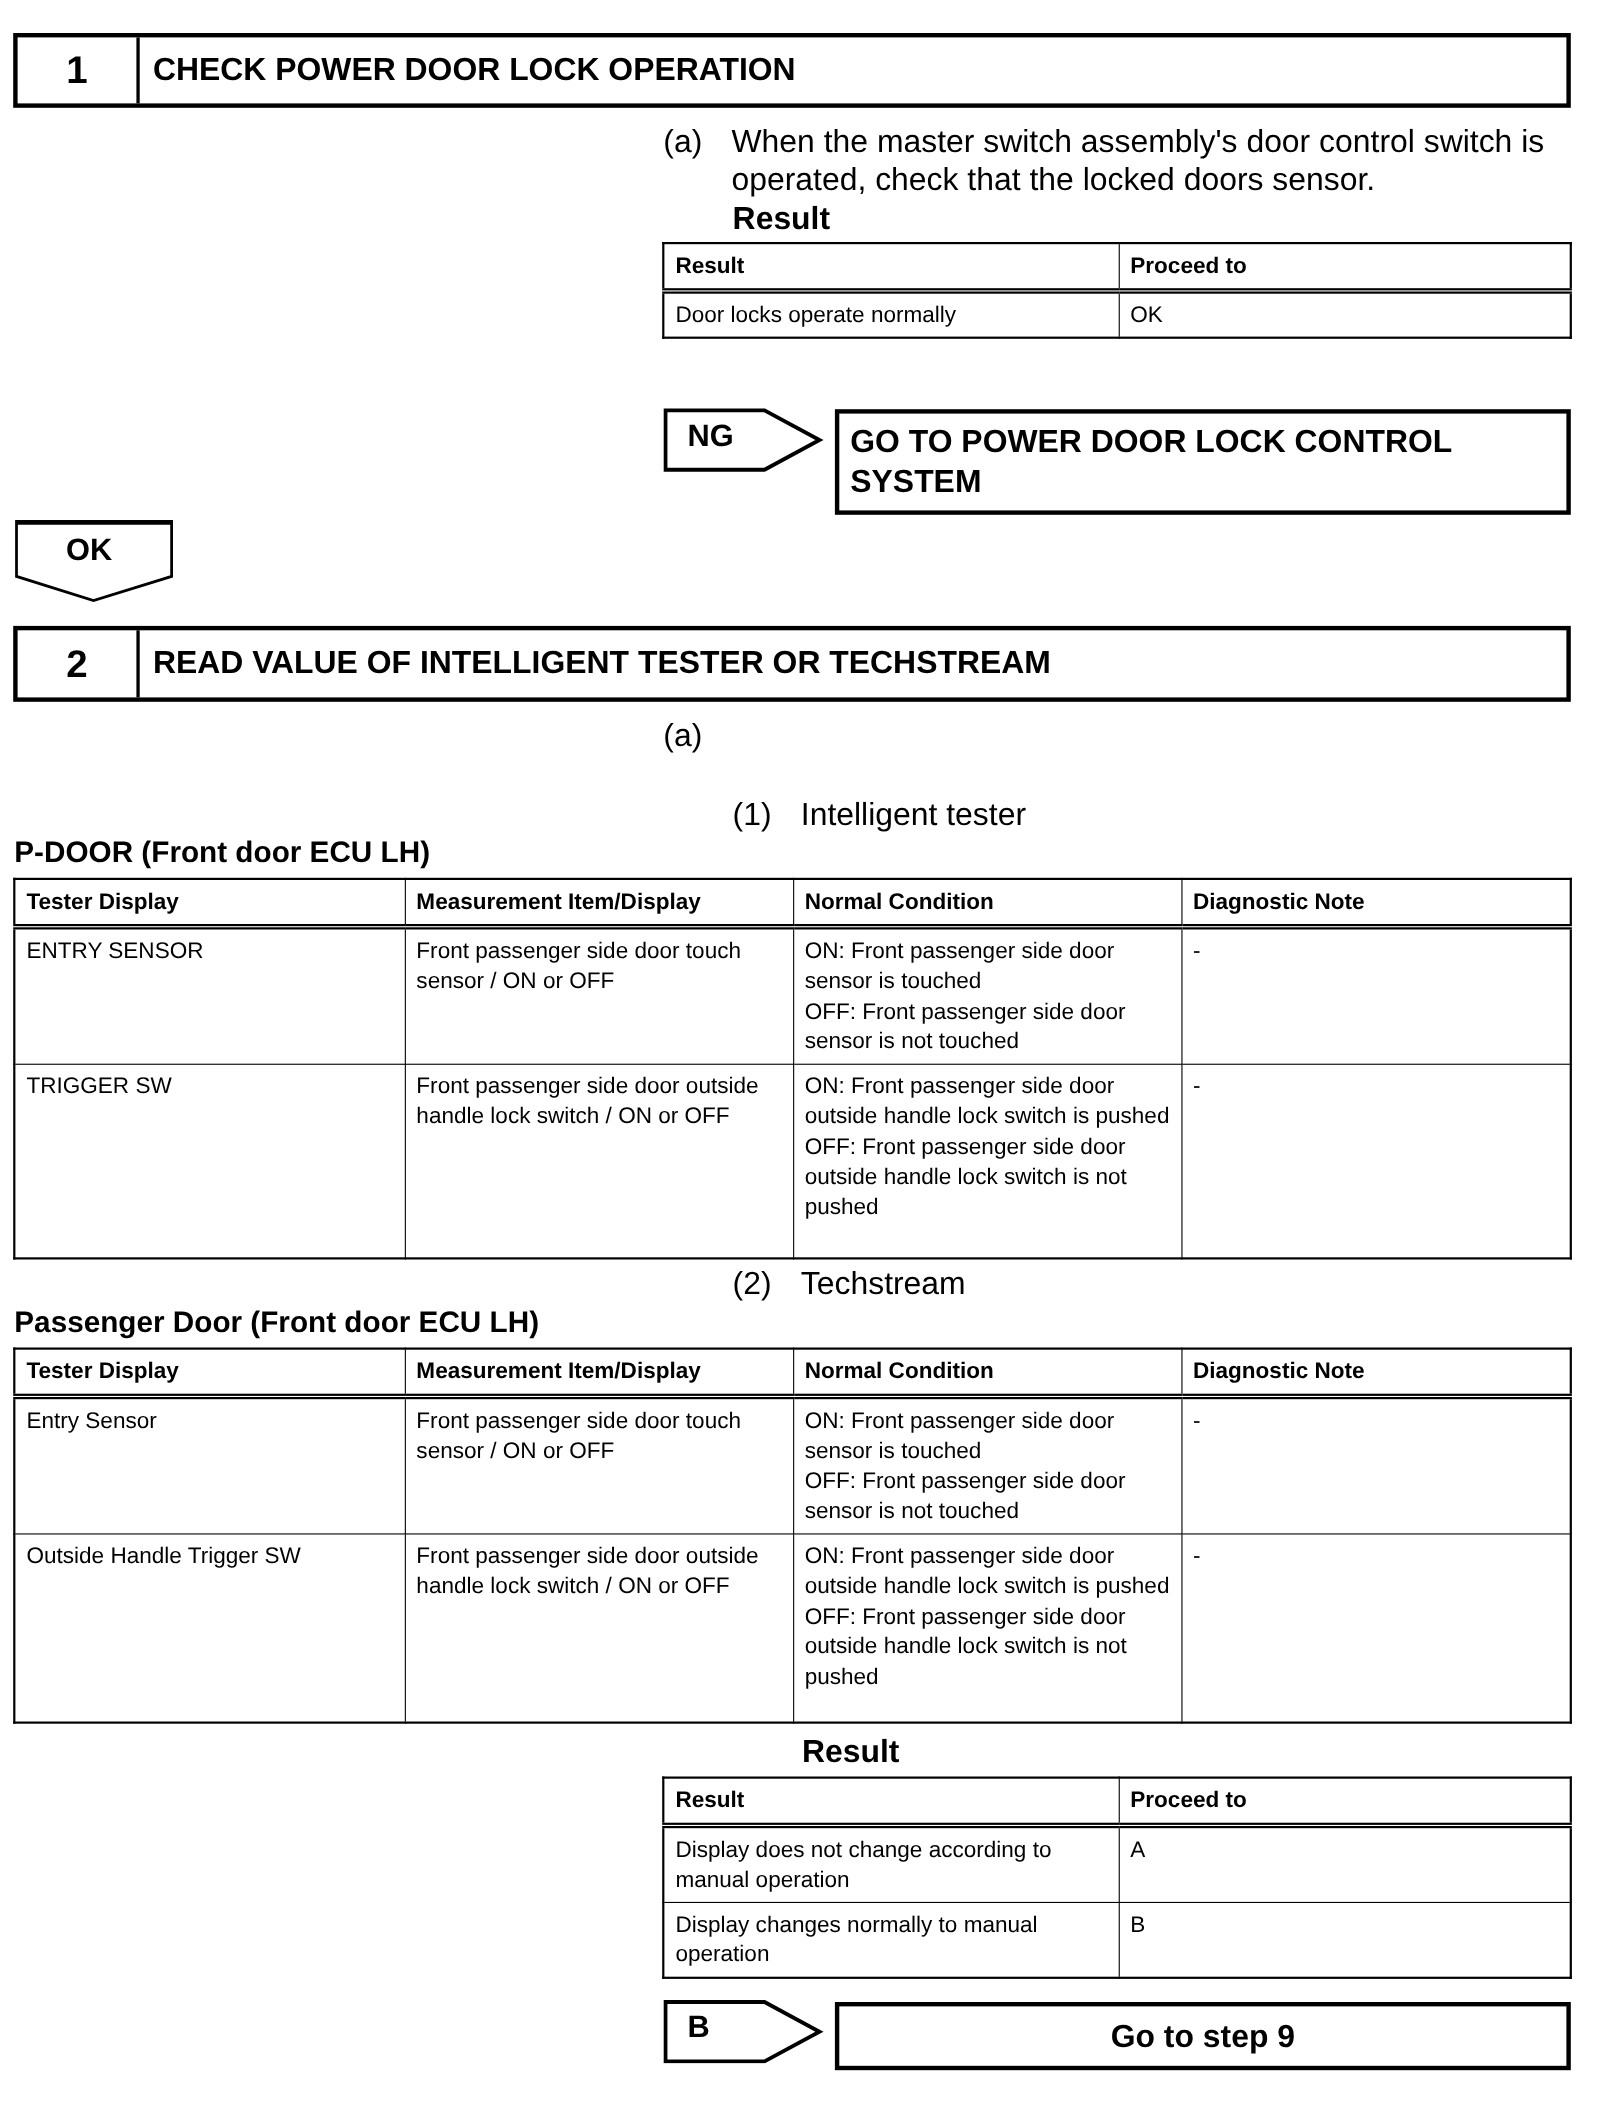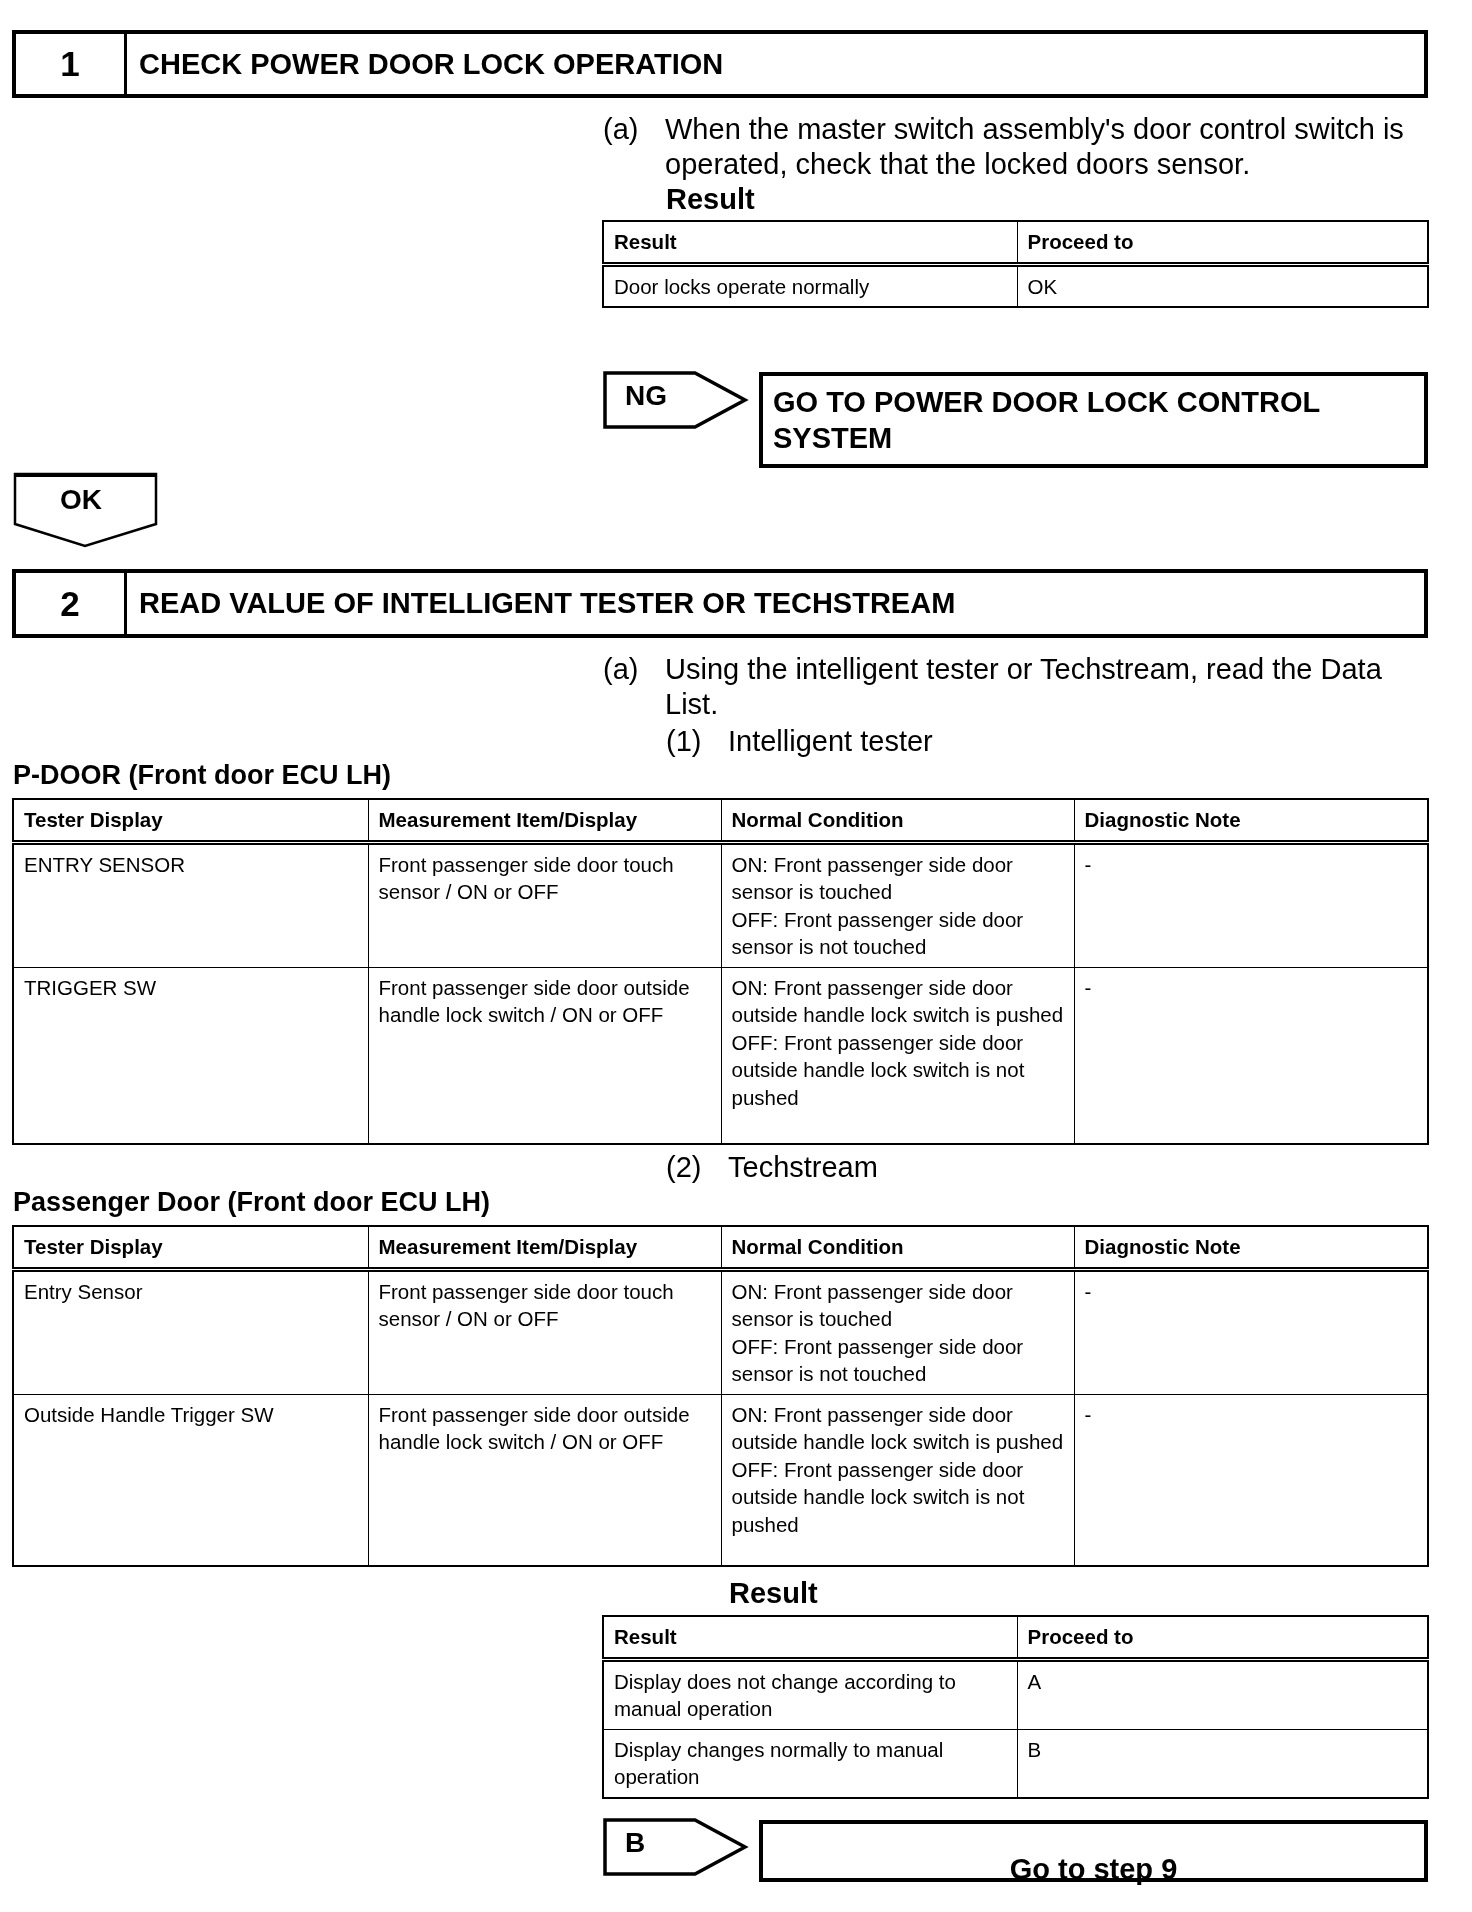--- a/index.html
+++ b/index.html
@@ -80,21 +80,20 @@
   <span class="tag-label" style="left:47px; top:12px;">OK</span>
 </div>
 
 <div class="abs step-box" style="left:12px; top:569px; width:1416px; height:69px;">
   <div class="step-num">2</div>
   <div class="step-title">READ VALUE OF INTELLIGENT TESTER OR TECHSTREAM</div>
 </div>
 
 <div class="abs para" style="left:603px; top:652px; width:830px; height:72px;">
   <span class="lbl">(a)</span>
-  <span class="txt">Using the intelligent tester or Techstream, read the Data List.</span>
 </div>
 <div class="abs para" style="left:666px; top:724px; width:600px; height:36px;">
   <span class="lbl">(1)</span>
   <span class="txt">Intelligent tester</span>
 </div>
 
 <div class="abs section-title" style="left:13px; top:760px;">P-DOOR (Front door ECU LH)</div>
 
 <table class="grid" style="left:12px; top:798px; width:1415px;">
   <colgroup>
@@ -193,15 +192,15 @@
     </tr>
   </tbody>
 </table>
 
 <div class="abs tag-right" style="left:603px; top:1818px; width:146px; height:58px;">
   <svg width="146" height="58" viewBox="0 0 146 58">
     <polygon points="2,2 92,2 142,29 92,56 2,56" fill="#fff" stroke="#000" stroke-width="3.5"></polygon>
   </svg>
   <span class="tag-label" style="left:22px; top:9px;">B</span>
 </div>
-<div class="abs target-box" style="left:759px; top:1820px; width:669px; height:62px; text-align:center; padding:27px 0 0 0;">
+<div class="abs target-box" style="left:759px; top:1820px; width:669px; height:62px; text-align:center; padding:10px 0 0 0;">
   <span>Go to step 9</span>
 </div>
 
 </body></html>

